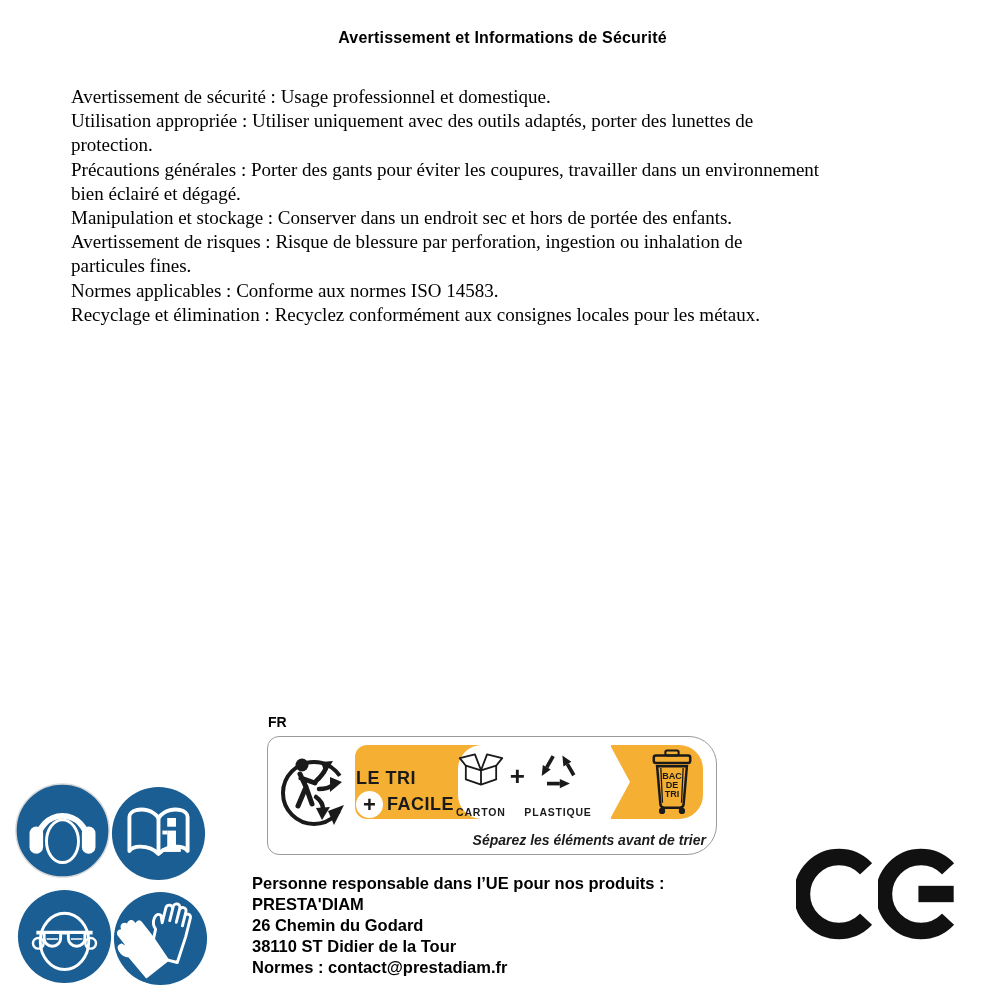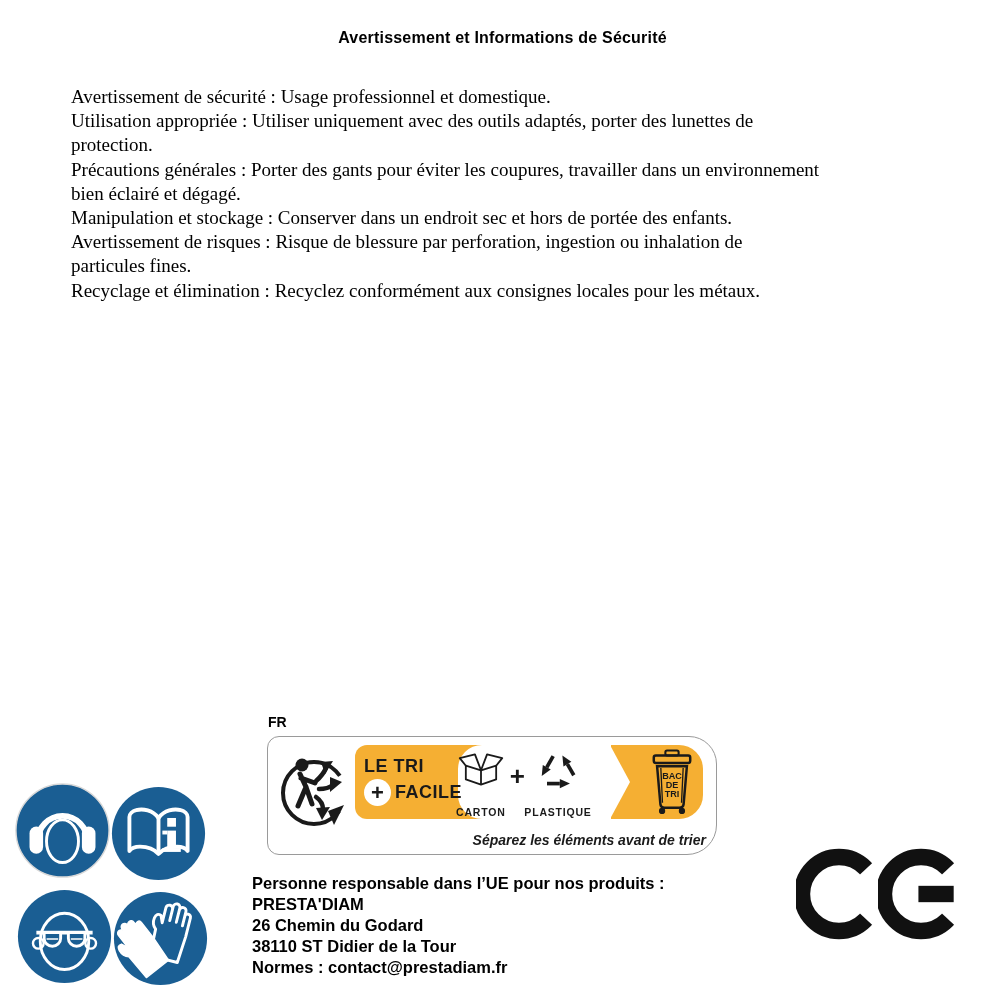--- a/index.html
+++ b/index.html
@@ -19,21 +19,21 @@
   .pos-1{left:0;top:0;} .pos-2{left:96px;top:3px;} .pos-3{left:2px;top:106px;} .pos-4{left:98px;top:108px;}
 
   
   .fr-tag{position:absolute;left:268px;top:714px;font-size:14px;font-weight:bold;}
   .tri-box{position:absolute;left:267px;top:736px;width:450px;height:119px;background:#fff;
            border:1.5px solid #9a9a9a;border-radius:12px 28px 30px 12px;box-sizing:border-box;}
   .triman{position:absolute;left:10px;top:11px;width:72px;height:88px;}
   .triman svg{width:100%;height:100%;display:block;}
   .band{position:absolute;left:87px;top:8px;width:348px;height:74px;background:#F5AF33;
         border-radius:12px 24px 24px 12px;}
-  .band-left{position:absolute;left:0;top:0;width:108px;height:74px;padding-left:9px;box-sizing:border-box;}
+  .band-left{position:absolute;left:0;top:12px;width:108px;height:74px;padding-left:1px;box-sizing:border-box;}
   .letri{font-size:18px;font-weight:800;letter-spacing:.5px;color:#1a1a1a;margin-top:11px;}
   .facile-row{display:flex;align-items:center;margin-top:2px;}
   .plus-circle{width:27px;height:27px;border-radius:50%;background:#fff;color:#1a1a1a;
                font-size:22px;font-weight:800;line-height:27px;text-align:center;flex:0 0 auto;}
   .facile{font-size:18px;font-weight:800;letter-spacing:.5px;color:#1a1a1a;margin-left:4px;}
   .bubble{position:absolute;left:103px;top:0;width:153px;height:74px;background:#fff;
           border-radius:24px 0 0 24px;display:flex;align-items:center;justify-content:flex-end;}
   .bubble-tip{position:absolute;left:255px;top:0;width:20px;height:74px;background:#fff;
               -webkit-clip-path:polygon(0 0,100% 50%,0 100%);clip-path:polygon(0 0,100% 50%,0 100%);}
   .mat-col{display:flex;flex-direction:column;align-items:center;width:62px;}
@@ -63,20 +63,21 @@
 
   <div class="safety-text">
     <div class="body-line">Avertissement de sécurité : Usage professionnel et domestique.</div>
     <div class="body-line">Utilisation appropriée : Utiliser uniquement avec des outils adaptés, porter des lunettes de</div>
     <div class="body-line">protection.</div>
     <div class="body-line">Précautions générales : Porter des gants pour éviter les coupures, travailler dans un environnement</div>
     <div class="body-line">bien éclairé et dégagé.</div>
     <div class="body-line">Manipulation et stockage : Conserver dans un endroit sec et hors de portée des enfants.</div>
     <div class="body-line">Avertissement de risques : Risque de blessure par perforation, ingestion ou inhalation de</div>
     <div class="body-line">particules fines.</div>
+    <div class="body-line">Normes applicables : Conforme aux normes ISO 14583.</div>
     <div class="body-line">Recyclage et élimination : Recyclez conformément aux consignes locales pour les métaux.</div>
   </div>
 
   <div class="icon-grid">
 
     <div class="m-icon pos-1">
       <svg viewBox="0 0 100 100">
         <circle cx="50" cy="50" r="48" fill="#1A5E93"></circle>
         <circle cx="50" cy="50" r="48" fill="none" stroke="#d8d8d8" stroke-width="1.5"></circle>
         <path d="M24 62 a26 27 0 0 1 52 0" fill="none" stroke="#fff" stroke-width="6"></path>

